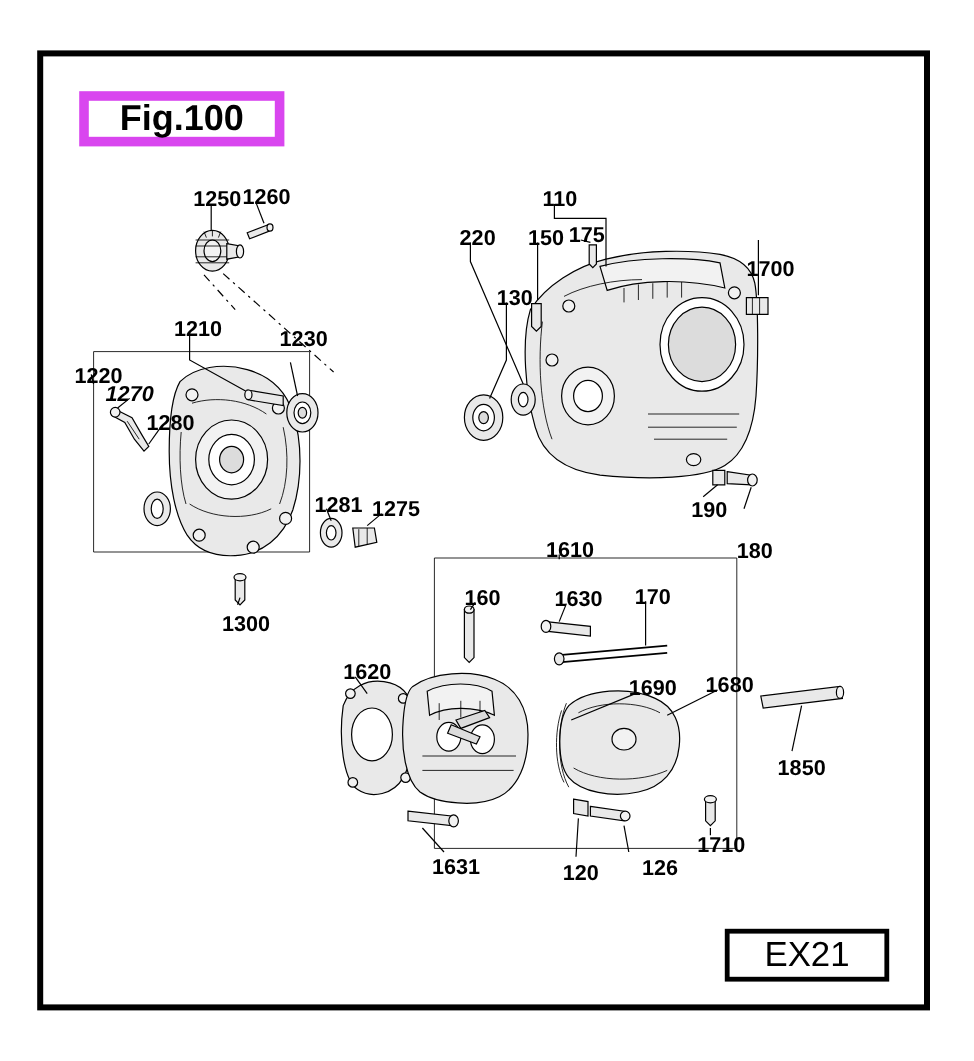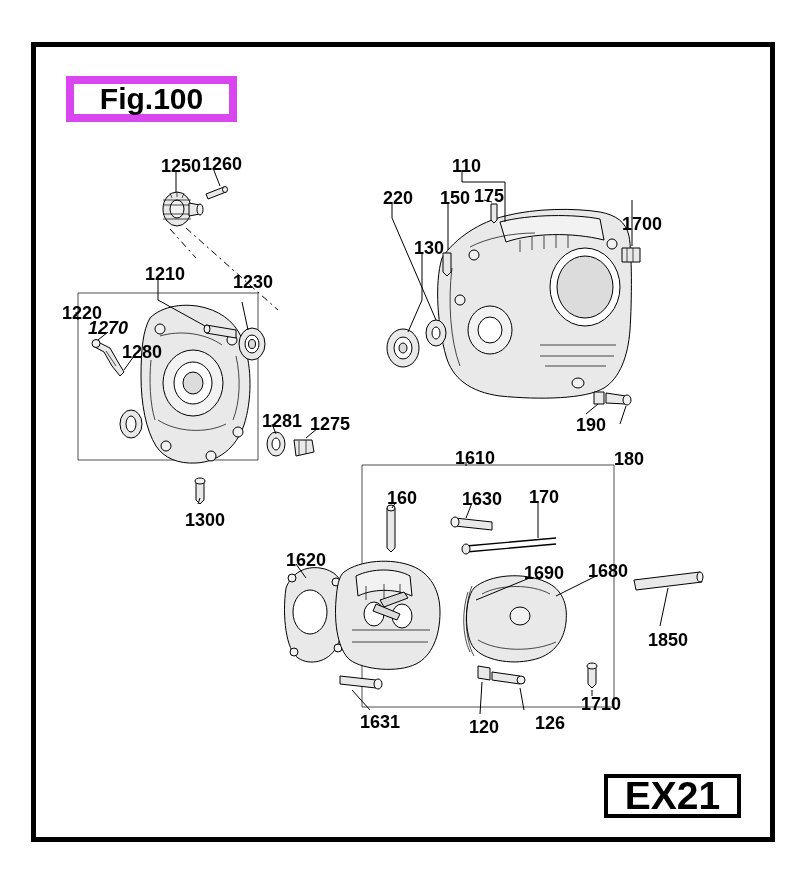--- a/index.html
+++ b/index.html
@@ -55,22 +55,22 @@
     width: 137px;
     height: 44px;
     border: 4px solid #000;
     box-sizing: border-box;
     display: flex;
     align-items: center;
     justify-content: center;
     background: #fff;
   }
   #model-box .model-text {
-    font-size: 39px;
-    font-weight: bold;
+    font-size: 29px;
+    font-weight: normal;
     color: #000;
     text-align: center;
   }
 
   
   .lbl {
     position: absolute;
     font-size: 18px;
     font-weight: bold;
     color: #000;

